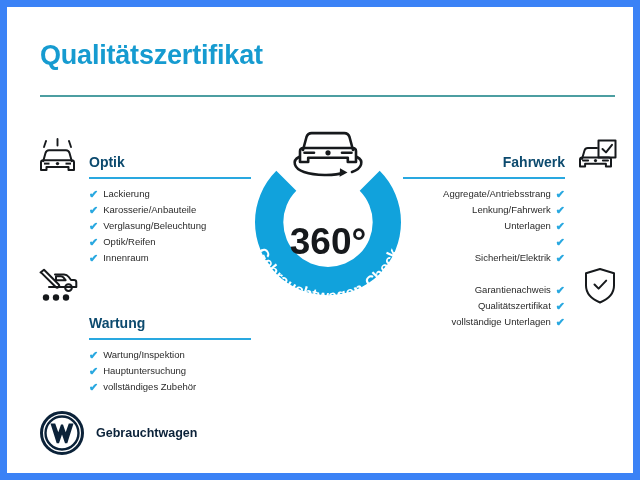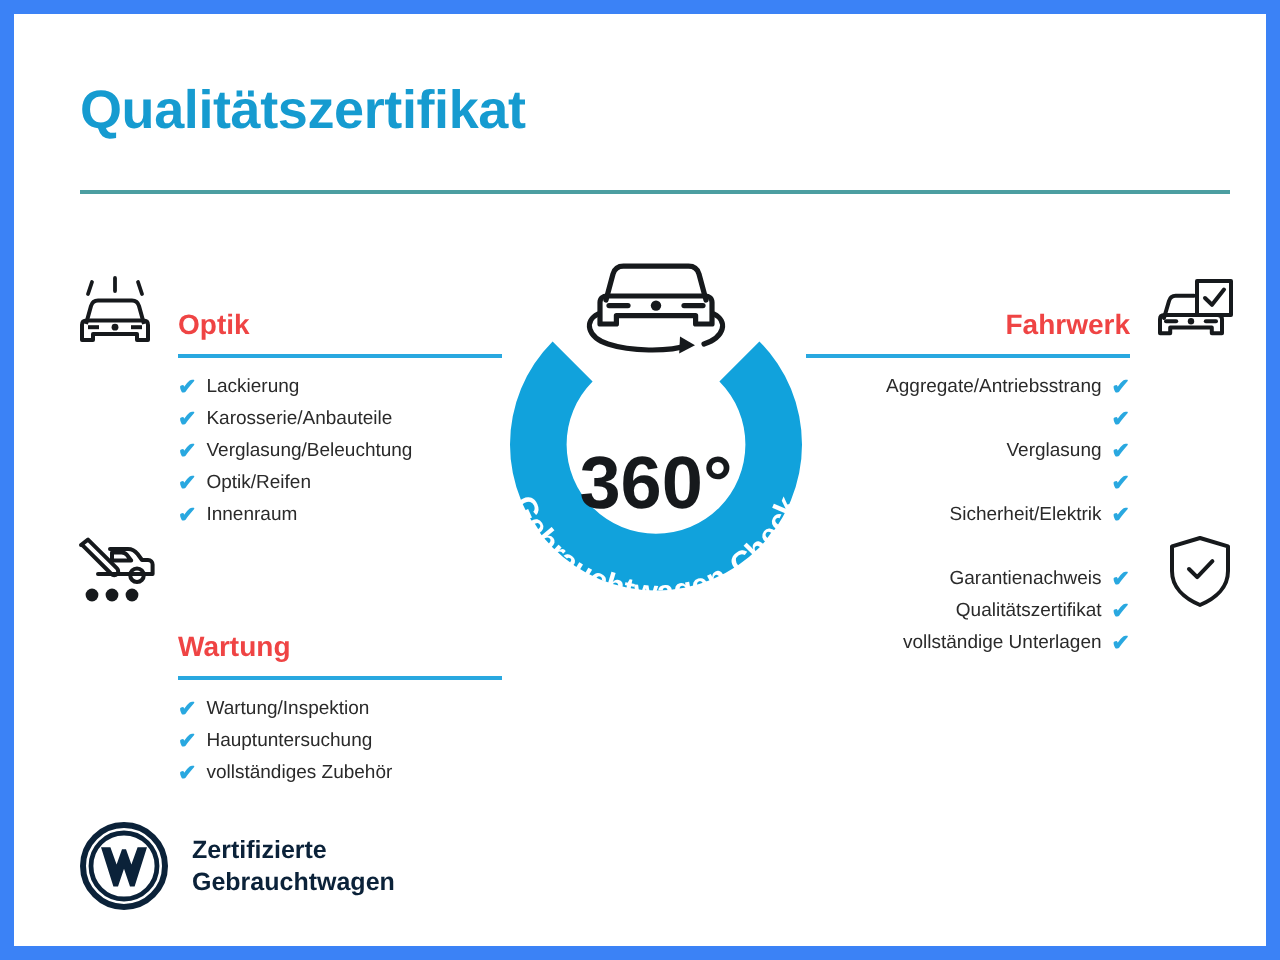--- a/index.html
+++ b/index.html
@@ -44,21 +44,21 @@
   .section {
     position: absolute;
   }
   .sec-head {
     position: relative;
     height: 26px;
   }
   .sec-title {
     font-size: 14px;
     font-weight: bold;
-    color: #ef4444;
+    color: #0c4a6e;
     line-height: 18px;
     white-space: nowrap;
   }
   .sec-rule {
     position: absolute;
     left: 0;
     right: 0;
     bottom: 0;
     height: 2px;
     background: #29A8E0;
@@ -232,24 +232,25 @@
     <div class="sec-head">
       <div class="sec-title">Fahrwerk</div>
       <div class="sec-rule"></div>
     </div>
     <div class="sec-items">
       <div class="item">
           <span>Aggregate/Antriebsstrang</span>
           <span class="check">✔</span>
         </div>
       <div class="item">
-          <span class="check">✔</span>
-        </div>
-      <div class="item">
-          <span>Verglasung</span>
+          <span>Lenkung/Fahrwerk</span>
+          <span class="check">✔</span>
+        </div>
+      <div class="item">
+          <span>Unterlagen</span>
           <span class="check">✔</span>
         </div>
       <div class="item">
           <span class="check">✔</span>
         </div>
       <div class="item">
           <span>Sicherheit/Elektrik</span>
           <span class="check">✔</span>
         </div>
     </div>
@@ -319,18 +320,17 @@
   <div id="footer">
     <div id="vw-logo">
       <svg viewBox="0 0 44 44">
         <circle cx="22" cy="22" r="20.5" fill="none" stroke="#0B2239" stroke-width="3"></circle>
         <circle cx="22" cy="22" r="16.5" fill="none" stroke="#0B2239" stroke-width="2.4"></circle>
         <path d="M10.5 12.6 L15.2 12.6 L18.3 21.3 L21 13.6 L23 13.6 L25.7 21.3 L28.8 12.6 L33.5 12.6
                  L27.3 32.2 L25 32.2 L22 23.4 L19 32.2 L16.7 32.2 Z" fill="#0B2239"></path>
       </svg>
     </div>
     <div id="footer-text">
-      <div>Zertifizierte</div>
       <div>Gebrauchtwagen</div>
     </div>
   </div>
 
 </div>
 
 </body></html>

